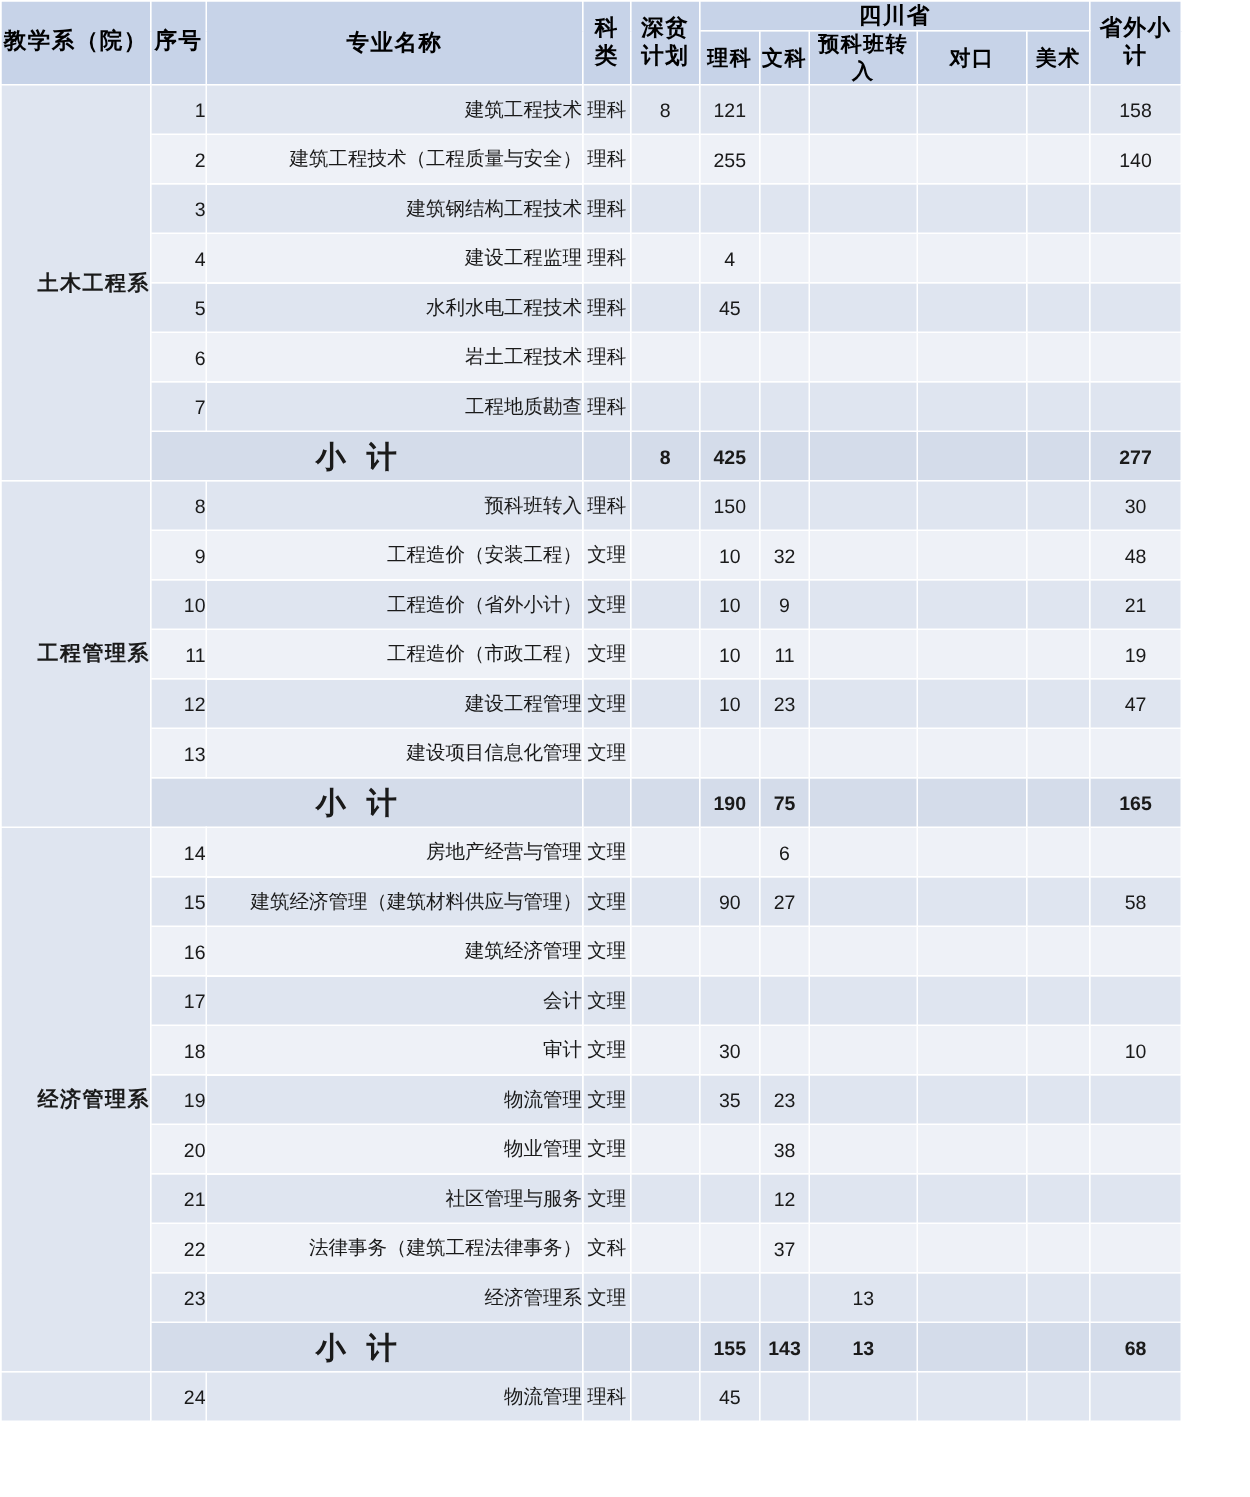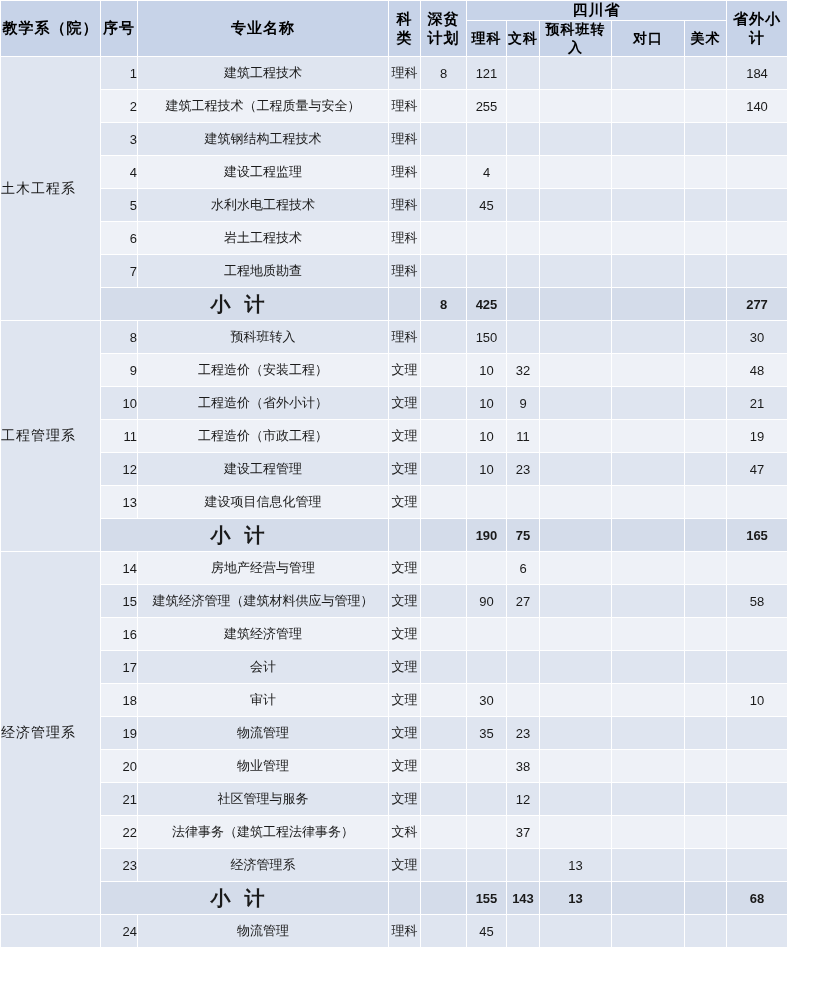--- a/index.html
+++ b/index.html
@@ -42,34 +42,34 @@
   
   tbody td {
     height: 33px;
     font-size: 13px;
   }
   tr.odd td { background: #dfe5f0; }
   tr.even td { background: #eef1f7; }
   tr.sub-total td { background: #d4dcea; font-weight: bold; }
   td.dept {
     background: #dfe5f0;
-    font-weight: normal;
-    text-align: left;
+    font-weight: bold;
+    text-align: right;
     font-size: 14px;
     letter-spacing: 1px;
     margin-top: 42px;
   }
   tr.odd td.dept, tr.even td.dept { background: #dfe5f0; }
   td.idx {
     text-align: right;
     padding-right: 2px;
     font-size: 13px;
   }
   td.name {
-    text-align: center;
+    text-align: right;
     padding-left: 3px;
     font-size: 13px;
     white-space: nowrap;
     overflow: hidden;
   }
   td.ctr {
     text-align: center;
   }
   td.num {
     text-align: center;
@@ -133,21 +133,21 @@
         <td class="dept" rowspan="8">土木工程系</td>
         <td class="idx">1</td>
         <td class="name">建筑工程技术</td>
         <td class="ctr">理科</td>
         <td class="num">8</td>
         <td class="num">121</td>
         <td class="num"></td>
         <td class="num"></td>
         <td class="num"></td>
         <td class="num"></td>
-        <td class="num">184</td>
+        <td class="num">158</td>
       </tr>
       <tr class="even">
         <td class="idx">2</td>
         <td class="name">建筑工程技术（工程质量与安全）</td>
         <td class="ctr">理科</td>
         <td class="num"></td>
         <td class="num">255</td>
         <td class="num"></td>
         <td class="num"></td>
         <td class="num"></td>

